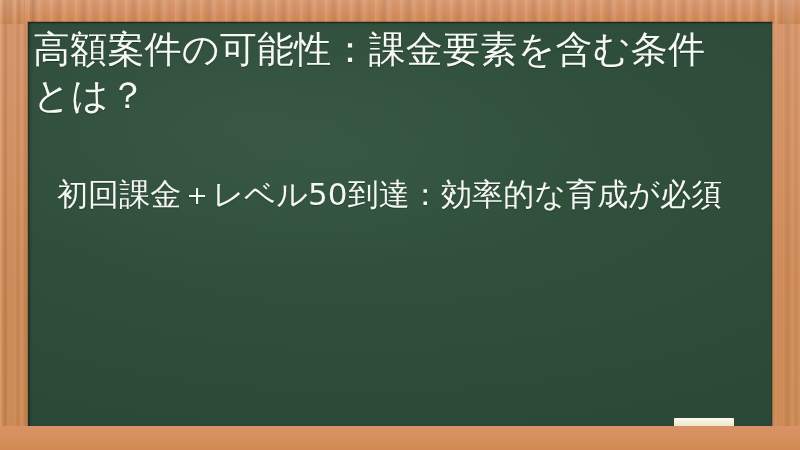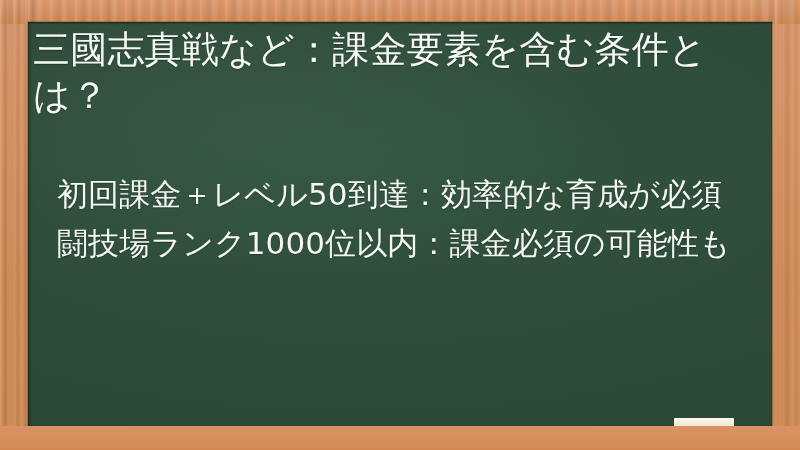--- a/index.html
+++ b/index.html
@@ -162,25 +162,24 @@
 
 <div class="blackboard-frame">
 
   <div class="frame-grain-top"></div>
   <div class="frame-grain-left"></div>
   <div class="frame-grain-right"></div>
 
   <div class="board">
     <div class="board-sheen"></div>
 
-    <div class="title">三國志真戦など：課金要素を含む条件とは？</div>
+    <div class="title">高額案件の可能性：課金要素を含む条件とは？</div>
 
     <div class="bullet-list">
       <div class="bullet-line">初回課金＋レベル50到達：効率的な育成が必須</div>
-      <div class="bullet-line">闘技場ランク1000位以内：課金必須の可能性も</div>
     </div>
 
     <div class="chalk"></div>
   </div>
 
   <div class="frame-ledge"></div>
 
 </div>
 
 </body></html>

